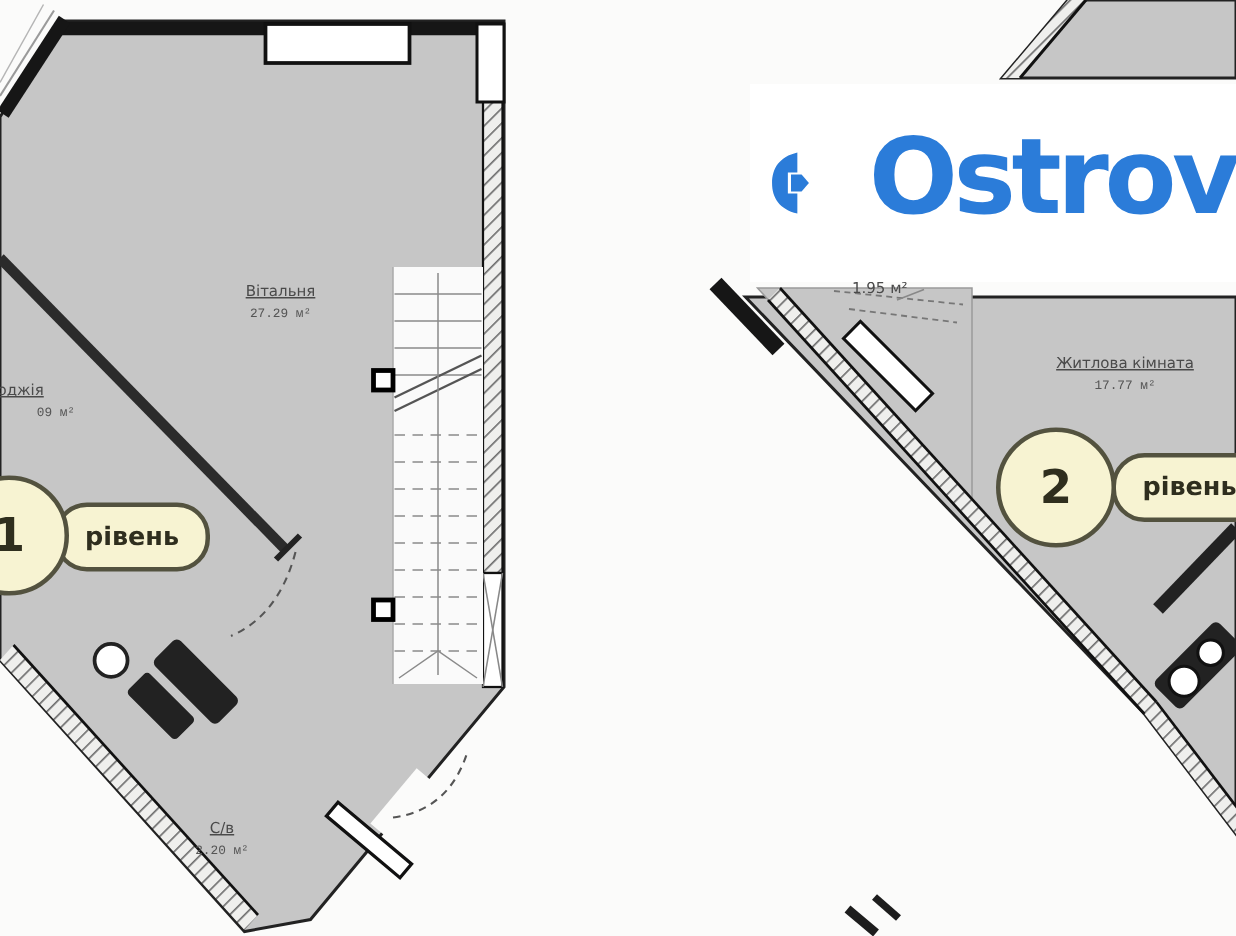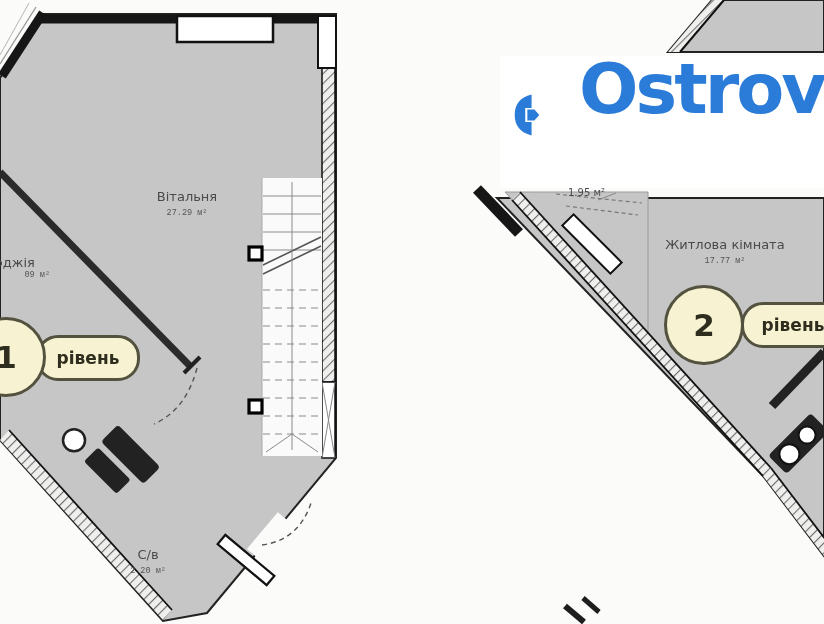--- a/index.html
+++ b/index.html
@@ -1,30 +1,30 @@
 <!DOCTYPE html>
 <html><head>
 <meta charset="utf-8">
 <style>
   html,body{margin:0;padding:0;background:#fff;}
   .stage{position:relative;width:824px;height:624px;overflow:hidden;background:#fbfbfa;
          font-family:"DejaVu Sans",sans-serif;}
   .plan-svg{position:absolute;left:0;top:0;z-index:1;}
   .room-label{position:absolute;z-index:2;text-align:center;color:#4a4a4a;line-height:1.45;}
-  .room-label .rname{font-size:13px;display:block;}
+  .room-label .rname{font-size:10px;display:block;text-decoration:underline;}
   .room-label .rarea{font-size:8.5px;display:block;color:#555;font-family:Liberation Mono, monospace;}
   .tiny-label{position:absolute;z-index:2;font-size:10px;color:#4a4a4a;}
   .badge-circle{position:absolute;z-index:5;width:74px;height:74px;border-radius:50%;
                 background:#f7f3d2;border:3px solid #53523f;display:flex;align-items:center;
                 justify-content:center;font-size:31px;font-weight:bold;color:#2f2e1e;}
   .badge-pill{position:absolute;z-index:4;width:98px;height:40px;border-radius:22px;
               background:#f7f3d2;border:3px solid #53523f;display:flex;align-items:center;
               justify-content:center;font-size:17px;font-weight:bold;color:#2f2e1e;}
   .logo{position:absolute;left:500px;top:56px;width:324px;height:132px;background:#fff;
-        z-index:3;display:flex;gap:37px;padding-left:14px;
+        z-index:3;display:flex;align-items:center;gap:37px;padding-left:14px;
         box-sizing:border-box;overflow:hidden;}
   .logo-text{font-size:70px;font-weight:bold;color:#2b7cd9;letter-spacing:-3px;
              white-space:nowrap;margin-top:-8px;}
 </style>
 </head>
 <body>
 
 <div class="stage">
 
   <svg class="plan-svg" width="824" height="624" viewBox="0 0 824 624">
@@ -151,21 +151,21 @@
   <div class="room-label" style="left:0px;top:269px;width:50px;text-align:right;">
     <span class="rarea">09 м²</span>
   </div>
 
 
   <div class="room-label" style="left:117px;top:506px;width:62px;margin-top:40px;">
     <span class="rname">С/в</span>
     <span class="rarea">2.20 м²</span>
   </div>
 
-  <div class="room-label" style="left:665px;top:236px;width:120px;">
+  <div class="room-label" style="left:690px;top:236px;width:120px;">
     <span class="rname">Житлова кімната</span>
     <span class="rarea">17.77 м²</span>
   </div>
 
   <div class="tiny-label" style="left:568px;top:187px;width:52px;">
     <span>1.95 м²</span>
   </div>
 
   <div class="badge-circle" style="left:-34px;top:317px;">
     <span>1</span>

